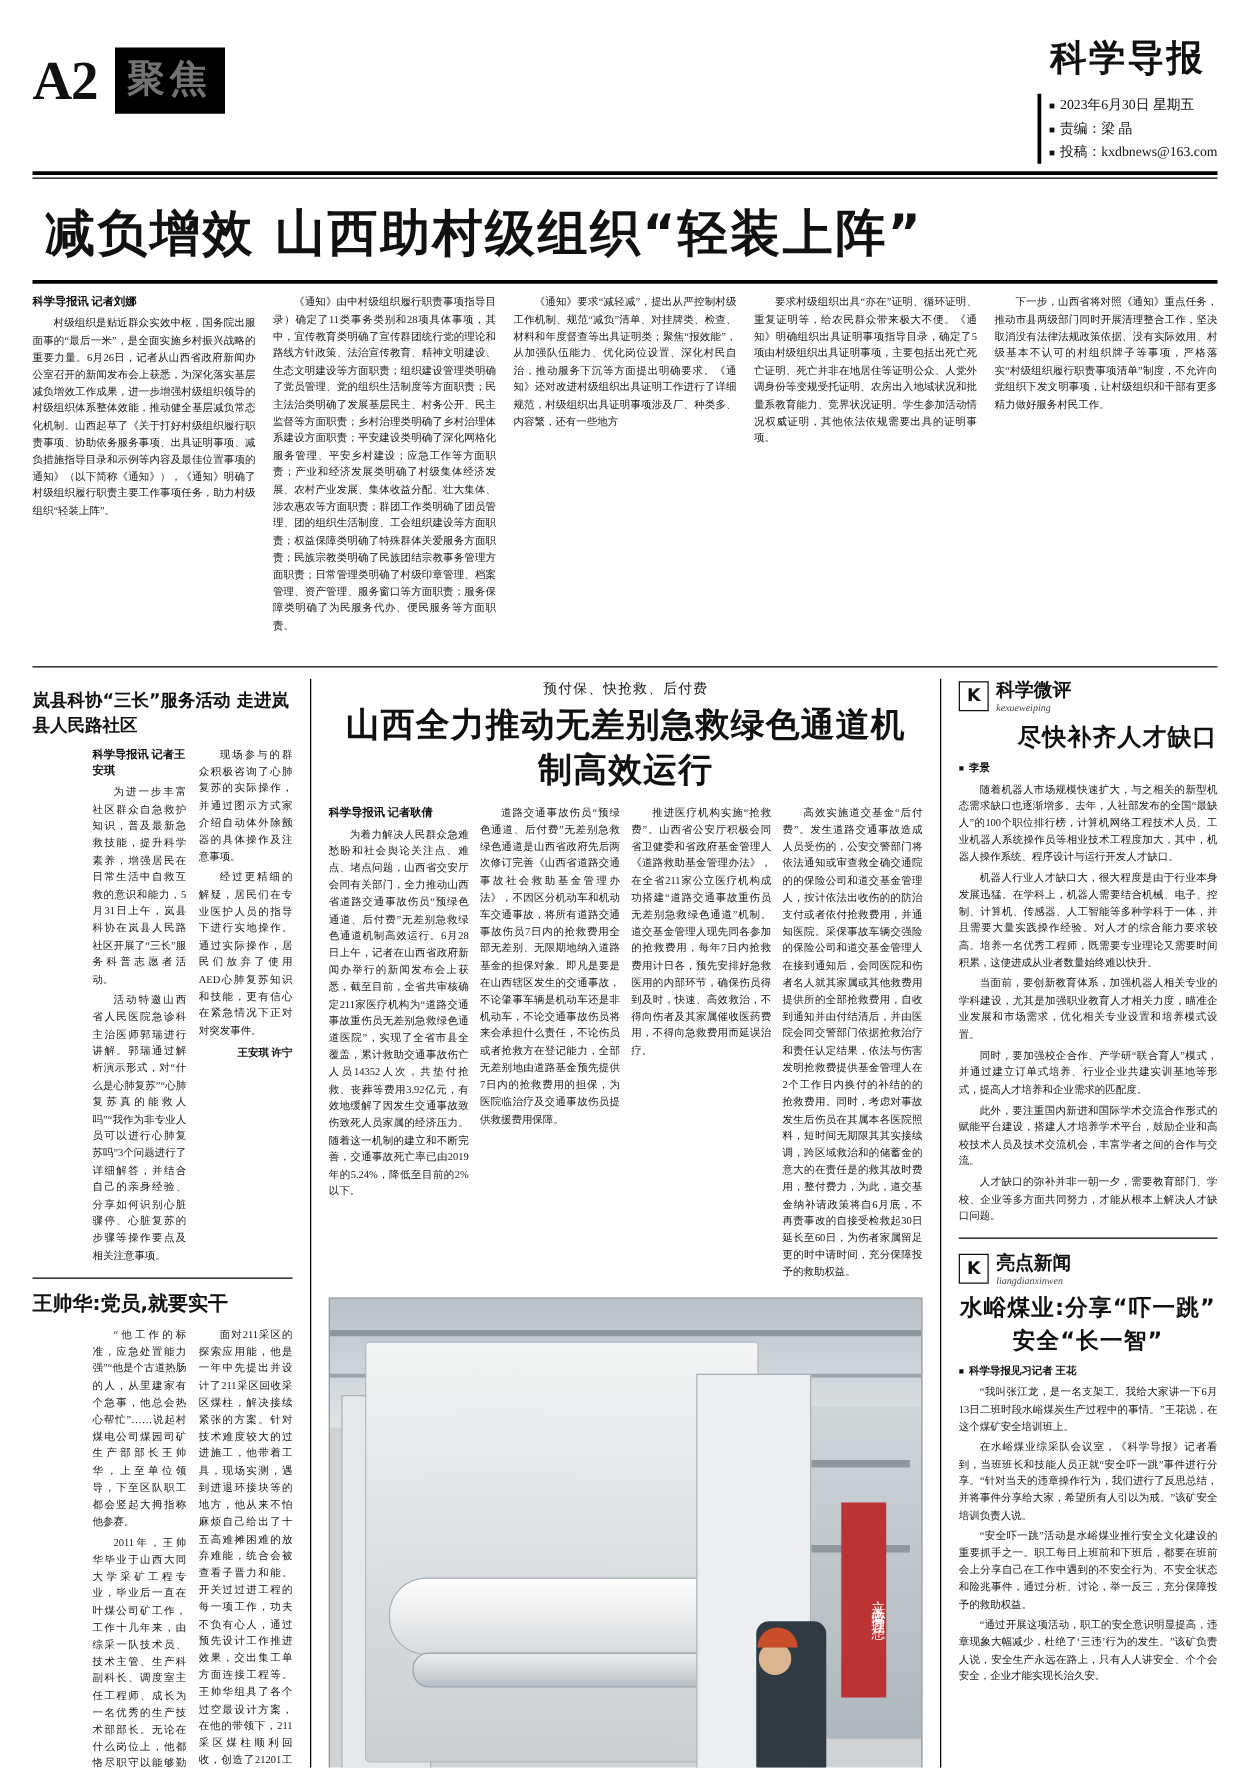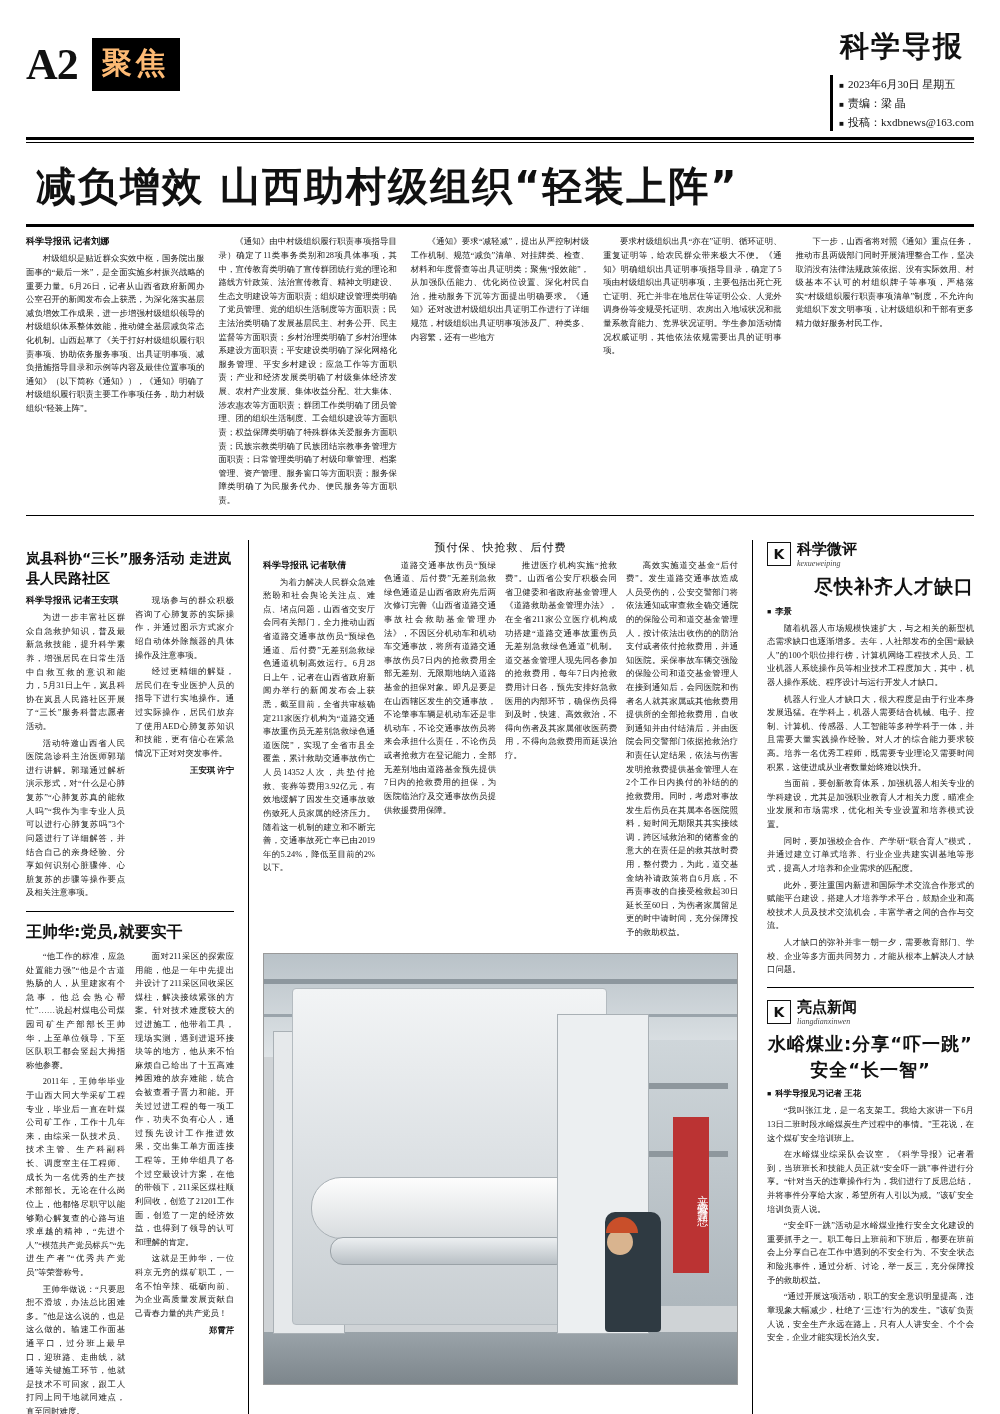--- a/index.html
+++ b/index.html
@@ -3,45 +3,45 @@
 <meta charset="utf-8">
 <style>
   html,body{margin:0;padding:0;background:#fff;}
   body{width:1000px;height:1414px;font-family:"Liberation Serif",serif;color:#111;position:relative;}
   .page{width:1000px;height:1414px;position:relative;box-sizing:border-box;padding:18px 26px 10px 26px;}
 
   
   .masthead{display:flex;align-items:flex-start;justify-content:space-between;border-bottom:none;}
   .mast-left{display:flex;align-items:center;gap:14px;margin-top:20px;}
   .pageno{font-family:"Liberation Serif",serif;font-size:44px;font-weight:bold;letter-spacing:-1px;line-height:1;}
-  .section-logo{background:#000;color:#fdba74;font-size:30px;font-weight:bold;padding:5px 10px 7px 10px;letter-spacing:4px;font-family:"DejaVu Sans",sans-serif;}
+  .section-logo{background:#000;color:#737373;font-size:30px;font-weight:bold;padding:5px 10px 7px 10px;letter-spacing:4px;font-family:"DejaVu Sans",sans-serif;}
   .mast-right{text-align:left;font-size:11px;line-height:1.7;padding-top:4px;}
   .mast-right .brand{font-size:29px;font-weight:bold;letter-spacing:2px;text-align:center;margin-bottom:4px;font-family:"DejaVu Sans",sans-serif;}
   .mast-meta{border-left:3px solid #000;padding-left:6px;}
   .mast-meta div{white-space:nowrap;}
   .mast-sq:before{content:"\25A0";margin-right:4px;font-size:8px;}
 
   .rule-thick{border-top:3px solid #000;margin-top:6px;}
   .rule-thin{border-top:1px solid #000;margin-top:2px;}
 
   
   .headline{font-size:40px;font-weight:bold;letter-spacing:2px;margin:16px 0 10px 10px;font-family:"DejaVu Sans",sans-serif;}
 
   
   .main-grid{display:grid;grid-template-columns:208px 1fr 222px;column-gap:14px;}
   .colsep{border-left:1px solid #000;}
 
   .byline{font-size:9px;font-weight:bold;margin-bottom:4px;}
   .body-text{font-size:8.4px;line-height:1.62;text-align:justify;color:#161616;}
   .body-text p{margin:0 0 3px 0;text-indent:2em;}
 
-  .subcols{display:grid;grid-template-columns:1fr 1fr;column-gap:10px;}
-
-  
-  .lead-block{border-bottom:1px solid #000;padding-bottom:4px;margin-bottom:24px;}
+  .subcols{display:grid;grid-template-columns:1fr 1fr;column-gap:10px;margin-left:48px;}
+
+  
+  .lead-block{border-bottom:1px solid #000;padding-bottom:22px;margin-bottom:9px;}
   .small-title{font-size:14px;font-weight:bold;line-height:1.45;margin:8px 0 6px 0;font-family:"DejaVu Sans",sans-serif;}
   .sign{text-align:right;font-size:8.4px;margin-top:4px;font-weight:bold;}
   .mid-title{font-size:16px;font-weight:bold;margin:10px 0 7px 0;font-family:"DejaVu Sans",sans-serif;}
 
   
   .kicker{font-size:11px;text-align:center;margin:0 0 4px 0;letter-spacing:1px;}
   .center-head{font-size:27px;font-weight:bold;text-align:center;letter-spacing:1px;margin:0 0 10px 0;font-family:"DejaVu Sans",sans-serif;}
   .c4{display:grid;grid-template-columns:repeat(4,1fr);column-gap:9px;}
 
   
@@ -155,20 +155,21 @@
         <div class="body-text">
           <p>面对211采区的探索应用能，他是一年中先提出并设计了211采区回收采区煤柱，解决接续紧张的方案。针对技术难度较大的过进施工，他带着工具，现场实测，遇到进退环接块等的地方，他从来不怕麻烦自己给出了十五高难摊困难的放弃难能，统合会被查看子晋力和能。开关过过进工程的每一项工作，功夫不负有心人，通过预先设计工作推进效果，交出集工单方面连接工程等。王帅华组具了各个过空最设计方案，在他的带领下，211采区煤柱顺利回收，创造了21201工作面，创造了一定的经济效益，也得到了领导的认可和理解的肯定。</p>
           <p>这就是王帅华，一位科京无穷的煤矿职工，一名不怕辛辣、砥砺向前、为企业高质量发展贡献自己青春力量的共产党员！</p>
           <div class="sign">郑霄芹</div>
         </div>
       </div>
     </div>
 
     <div class="colsep" style="padding-left:14px;">
       <div class="kicker">预付保、快抢救、后付费</div>
+      <div class="center-head">山西全力推动无差别急救绿色通道机制高效运行</div>
       <div class="c4">
         <div>
           <div class="byline">科学导报讯 记者耿倩</div>
           <div class="body-text">
               <p>为着力解决人民群众急难愁盼和社会舆论关注点、难点、堵点问题，山西省交安厅会同有关部门，全力推动山西省道路交通事故伤员“预绿色通道、后付费”无差别急救绿色通道机制高效运行。6月28日上午，记者在山西省政府新闻办举行的新闻发布会上获悉，截至目前，全省共审核确定211家医疗机构为“道路交通事故重伤员无差别急救绿色通道医院”，实现了全省市县全覆盖，累计救助交通事故伤亡人员14352人次，共垫付抢救、丧葬等费用3.92亿元，有效地缓解了因发生交通事故致伤致死人员家属的经济压力。随着这一机制的建立和不断完善，交通事故死亡率已由2019年的5.24%，降低至目前的2%以下。</p>
             </div>
         </div>
         <div class="body-text">
             <p>道路交通事故伤员“预绿色通道、后付费”无差别急救绿色通道是山西省政府先后两次修订完善《山西省道路交通事故社会救助基金管理办法》，不因区分机动车和机动车交通事故，将所有道路交通事故伤员7日内的抢救费用全部无差别、无限期地纳入道路基金的担保对象。即凡是要是在山西辖区发生的交通事故，不论肇事车辆是机动车还是非机动车，不论交通事故伤员将来会承担什么责任，不论伤员或者抢救方在登记能力，全部无差别地由道路基金预先提供7日内的抢救费用的担保，为医院临治疗及交通事故伤员提供救援费用保障。</p>
           </div>

